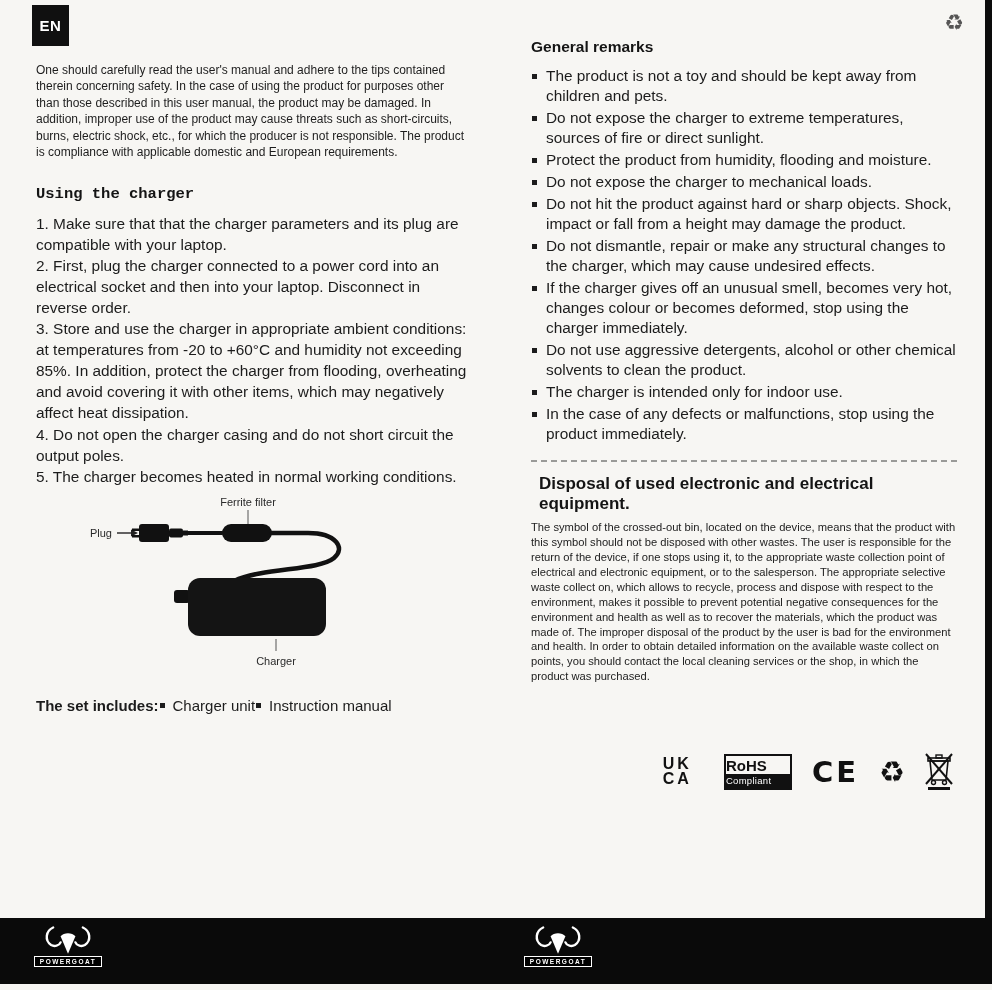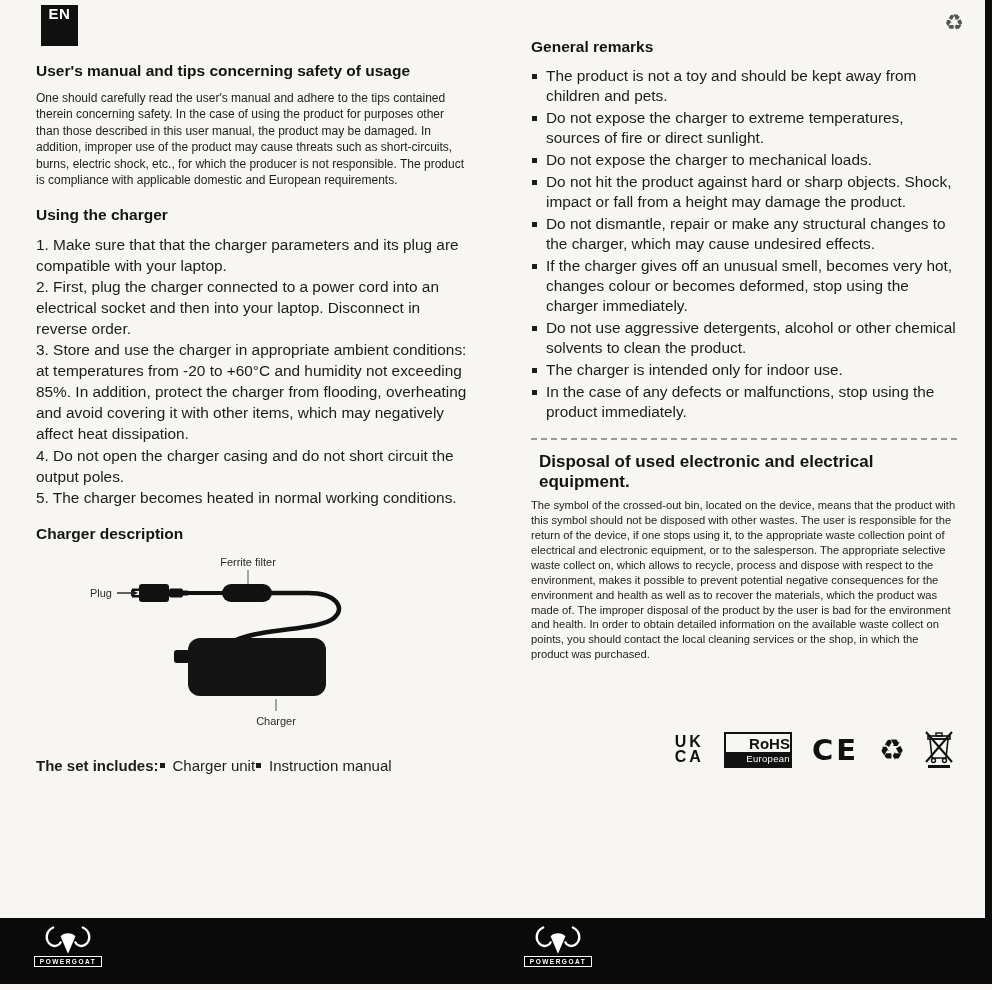--- a/index.html
+++ b/index.html
@@ -3,32 +3,32 @@
 <meta charset="utf-8">
 <style>
   html,body{margin:0;padding:0;background:#e9e8e5;}
   .page{
     position:relative;width:992px;height:990px;margin:0 auto;
     background:#f7f6f3;overflow:hidden;
     font-family:"Liberation Sans", sans-serif;color:#1c1c1c;
   }
   .edge-right{position:absolute;right:0;top:0;width:7px;height:918px;background:#0c0c0c;}
   .en-badge{
-    position:absolute;left:41px;top:5px;width:37px;height:41px;background:#101010;
-    display:flex;align-items:flex-start;justify-content:center;
+    position:absolute;left:32px;top:5px;width:37px;height:41px;background:#101010;
+    display:flex;align-items:center;justify-content:center;
   }
   .en-badge span{color:#fff;font-weight:bold;font-size:15px;letter-spacing:.5px;}
   .corner-icon{position:absolute;right:28px;top:10px;font-size:22px;color:#3a3a3a;opacity:.85;}
 
   .col{position:absolute;top:0;}
   .col-left{left:36px;top:62px;width:432px;}
   .col-right{left:531px;top:38px;width:426px;}
 
   h2{font-size:15.5px;font-weight:bold;margin:0 0 10px 0;color:#141414;}
-  .gap-top{margin-top:17px;}
+  .gap-top{margin-top:24px;font-family:Liberation Mono, monospace;}
   p.body{font-size:12px;line-height:1.37;margin:0;color:#1d1d1d;}
   .num-item{font-size:15.4px;line-height:1.37;margin:0;}
 
   ul.sq{list-style:none;margin:0;padding:0;}
   ul.sq li{
     position:relative;padding-left:15px;margin:0 0 2px 0;
     font-size:15.4px;line-height:1.3;
   }
   ul.sq li::before{
     content:"";position:absolute;left:1px;top:8px;width:5px;height:5px;background:#1c1c1c;
@@ -42,21 +42,21 @@
   .diagram{margin:6px 0 0 0;display:block;}
   .diagram text{font-size:11px;fill:#2a2a2a;font-family:"Liberation Sans",sans-serif;}
 
   .set-line{display:flex;align-items:baseline;gap:1px;margin-top:22px;font-size:15px;}
   .set-label{font-weight:bold;}
   .set-item{position:relative;padding-left:13px;}
   .set-item::before{content:"";position:absolute;left:0;top:6px;width:5px;height:5px;background:#1c1c1c;}
 
   .marks{display:flex;align-items:center;justify-content:flex-end;gap:20px;margin-top:68px;padding-right:4px;}
   .ukca{font-weight:bold;font-size:16px;line-height:.92;letter-spacing:3px;color:#111;text-align:left;}
-  .rohs{border:2.5px solid #111;width:64px;text-align:right;background:#f7f6f3;}
+  .rohs{border:2.5px solid #111;width:64px;text-align:left;background:#f7f6f3;margin-left:12px;}
   .rohs-name{display:block;font-weight:bold;font-size:15px;padding:1px 0 0 0;color:#111;}
   .rohs-sub{display:block;background:#111;color:#fff;font-size:9.5px;padding:1px 0 2px 0;letter-spacing:.3px;}
   .ce{font-family:"DejaVu Sans",sans-serif;font-weight:bold;font-size:29px;letter-spacing:3px;color:#111;}
   .recycle{font-size:29px;color:#111;line-height:1;}
 
   .footer{position:absolute;left:0;top:918px;width:100%;height:66px;background:#0a0a0a;}
   .brand-logo{position:absolute;top:6px;width:80px;display:flex;flex-direction:column;align-items:center;}
   .brand-logo.pos-left{left:28px;}
   .brand-logo.pos-center{left:518px;}
   .brand-banner{
@@ -71,33 +71,31 @@
 
   <div class="edge-right"></div>
 
   <div class="en-badge">
     <span>EN</span>
   </div>
 
   <span class="corner-icon">♻</span>
 
   <div class="col col-left">
-    <h2>User's manual and tips concerning safety of usage</h2>
     <p class="body">One should carefully read the user's manual and adhere to the tips contained therein concerning safety. In the case of using the product for purposes other than those described in this user manual, the product may be damaged. In addition, improper use of the product may cause threats such as short-circuits, burns, electric shock, etc., for which the producer is not responsible. The product is compliance with applicable domestic and European requirements.</p>
 
     <h2 class="gap-top">Using the charger</h2>
     <div>
       <p class="num-item">1. Make sure that that the charger parameters and its plug are compatible with your laptop.</p>
       <p class="num-item">2. First, plug the charger connected to a power cord into an electrical socket and then into your laptop. Disconnect in reverse order.</p>
       <p class="num-item">3. Store and use the charger in appropriate ambient conditions: at temperatures from -20 to +60°C and humidity not exceeding 85%. In addition, protect the charger from flooding, overheating and avoid covering it with other items, which may negatively affect heat dissipation.</p>
       <p class="num-item">4. Do not open the charger casing and do not short circuit the output poles.</p>
       <p class="num-item">5. The charger becomes heated in normal working conditions.</p>
     </div>
 
-    <h2 class="gap-top">Charger description</h2>
 
     <svg class="diagram" width="340" height="182" viewBox="0 0 340 182">
 
       <text x="212" y="13" text-anchor="middle">Ferrite filter</text>
       <line x1="212" y1="17" x2="212" y2="33" stroke="#555" stroke-width="1"></line>
 
       <text x="76" y="44" text-anchor="end">Plug</text>
       <line x1="81" y1="40" x2="95" y2="40" stroke="#222" stroke-width="1.4"></line>
       <polygon points="95,36.5 102,40 95,43.5" fill="#222"></polygon>
 
@@ -126,20 +124,21 @@
       <span class="set-item">Charger unit</span>
       <span class="set-item">Instruction manual</span>
     </div>
   </div>
 
   <div class="col col-right">
     <h2>General remarks</h2>
     <ul class="sq">
       <li>The product is not a toy and should be kept away from children and pets.</li>
       <li>Do not expose the charger to extreme temperatures, sources of fire or direct sunlight.</li>
+      <li>Protect the product from humidity, flooding and moisture.</li>
       <li>Do not expose the charger to mechanical loads.</li>
       <li>Do not hit the product against hard or sharp objects. Shock, impact or fall from a height may damage the product.</li>
       <li>Do not dismantle, repair or make any structural changes to the charger, which may cause undesired effects.</li>
       <li>If the charger gives off an unusual smell, becomes very hot, changes colour or becomes deformed, stop using the charger immediately.</li>
       <li>Do not use aggressive detergents, alcohol or other chemical solvents to clean the product.</li>
       <li>The charger is intended only for indoor use.</li>
       <li>In the case of any defects or malfunctions, stop using the product immediately.</li>
     </ul>
 
     <hr class="divider-dashed">
@@ -147,21 +146,21 @@
     <h3 class="small">Disposal of used electronic and electrical equipment.</h3>
     <p class="small">The symbol of the crossed-out bin, located on the device, means that the product with this symbol should not be disposed with other wastes. The user is responsible for the return of the device, if one stops using it, to the appropriate waste collection point of electrical and electronic equipment, or to the salesperson. The appropriate selective waste collect on, which allows to recycle, process and dispose with respect to the environment, makes it possible to prevent potential negative consequences for the environment and health as well as to recover the materials, which the product was made of. The improper disposal of the product by the user is bad for the environment and health. In order to obtain detailed information on the available waste collect on points, you should contact the local cleaning services or the shop, in which the product was purchased.</p>
 
     <div class="marks">
       <div class="ukca">
         <div>UK</div>
         <div>CA</div>
       </div>
       <div class="rohs">
         <span class="rohs-name">RoHS</span>
-        <span class="rohs-sub">European</span>
+        <span class="rohs-sub">Compliant</span>
       </div>
       <span class="ce">CE</span>
       <span class="recycle">♻</span>
       <svg width="28" height="40" viewBox="0 0 28 40">
         <rect x="3" y="6" width="22" height="3" fill="none" stroke="#111" stroke-width="1.6"></rect>
         <rect x="11" y="3" width="6" height="3" fill="none" stroke="#111" stroke-width="1.4"></rect>
         <path d="M5 9 L7 28 L21 28 L23 9 Z" fill="none" stroke="#111" stroke-width="1.6"></path>
         <circle cx="8.5" cy="30.5" r="2" fill="none" stroke="#111" stroke-width="1.4"></circle>
         <circle cx="19.5" cy="30.5" r="2" fill="none" stroke="#111" stroke-width="1.4"></circle>
         <line x1="1" y1="2" x2="27" y2="32" stroke="#111" stroke-width="2"></line>

